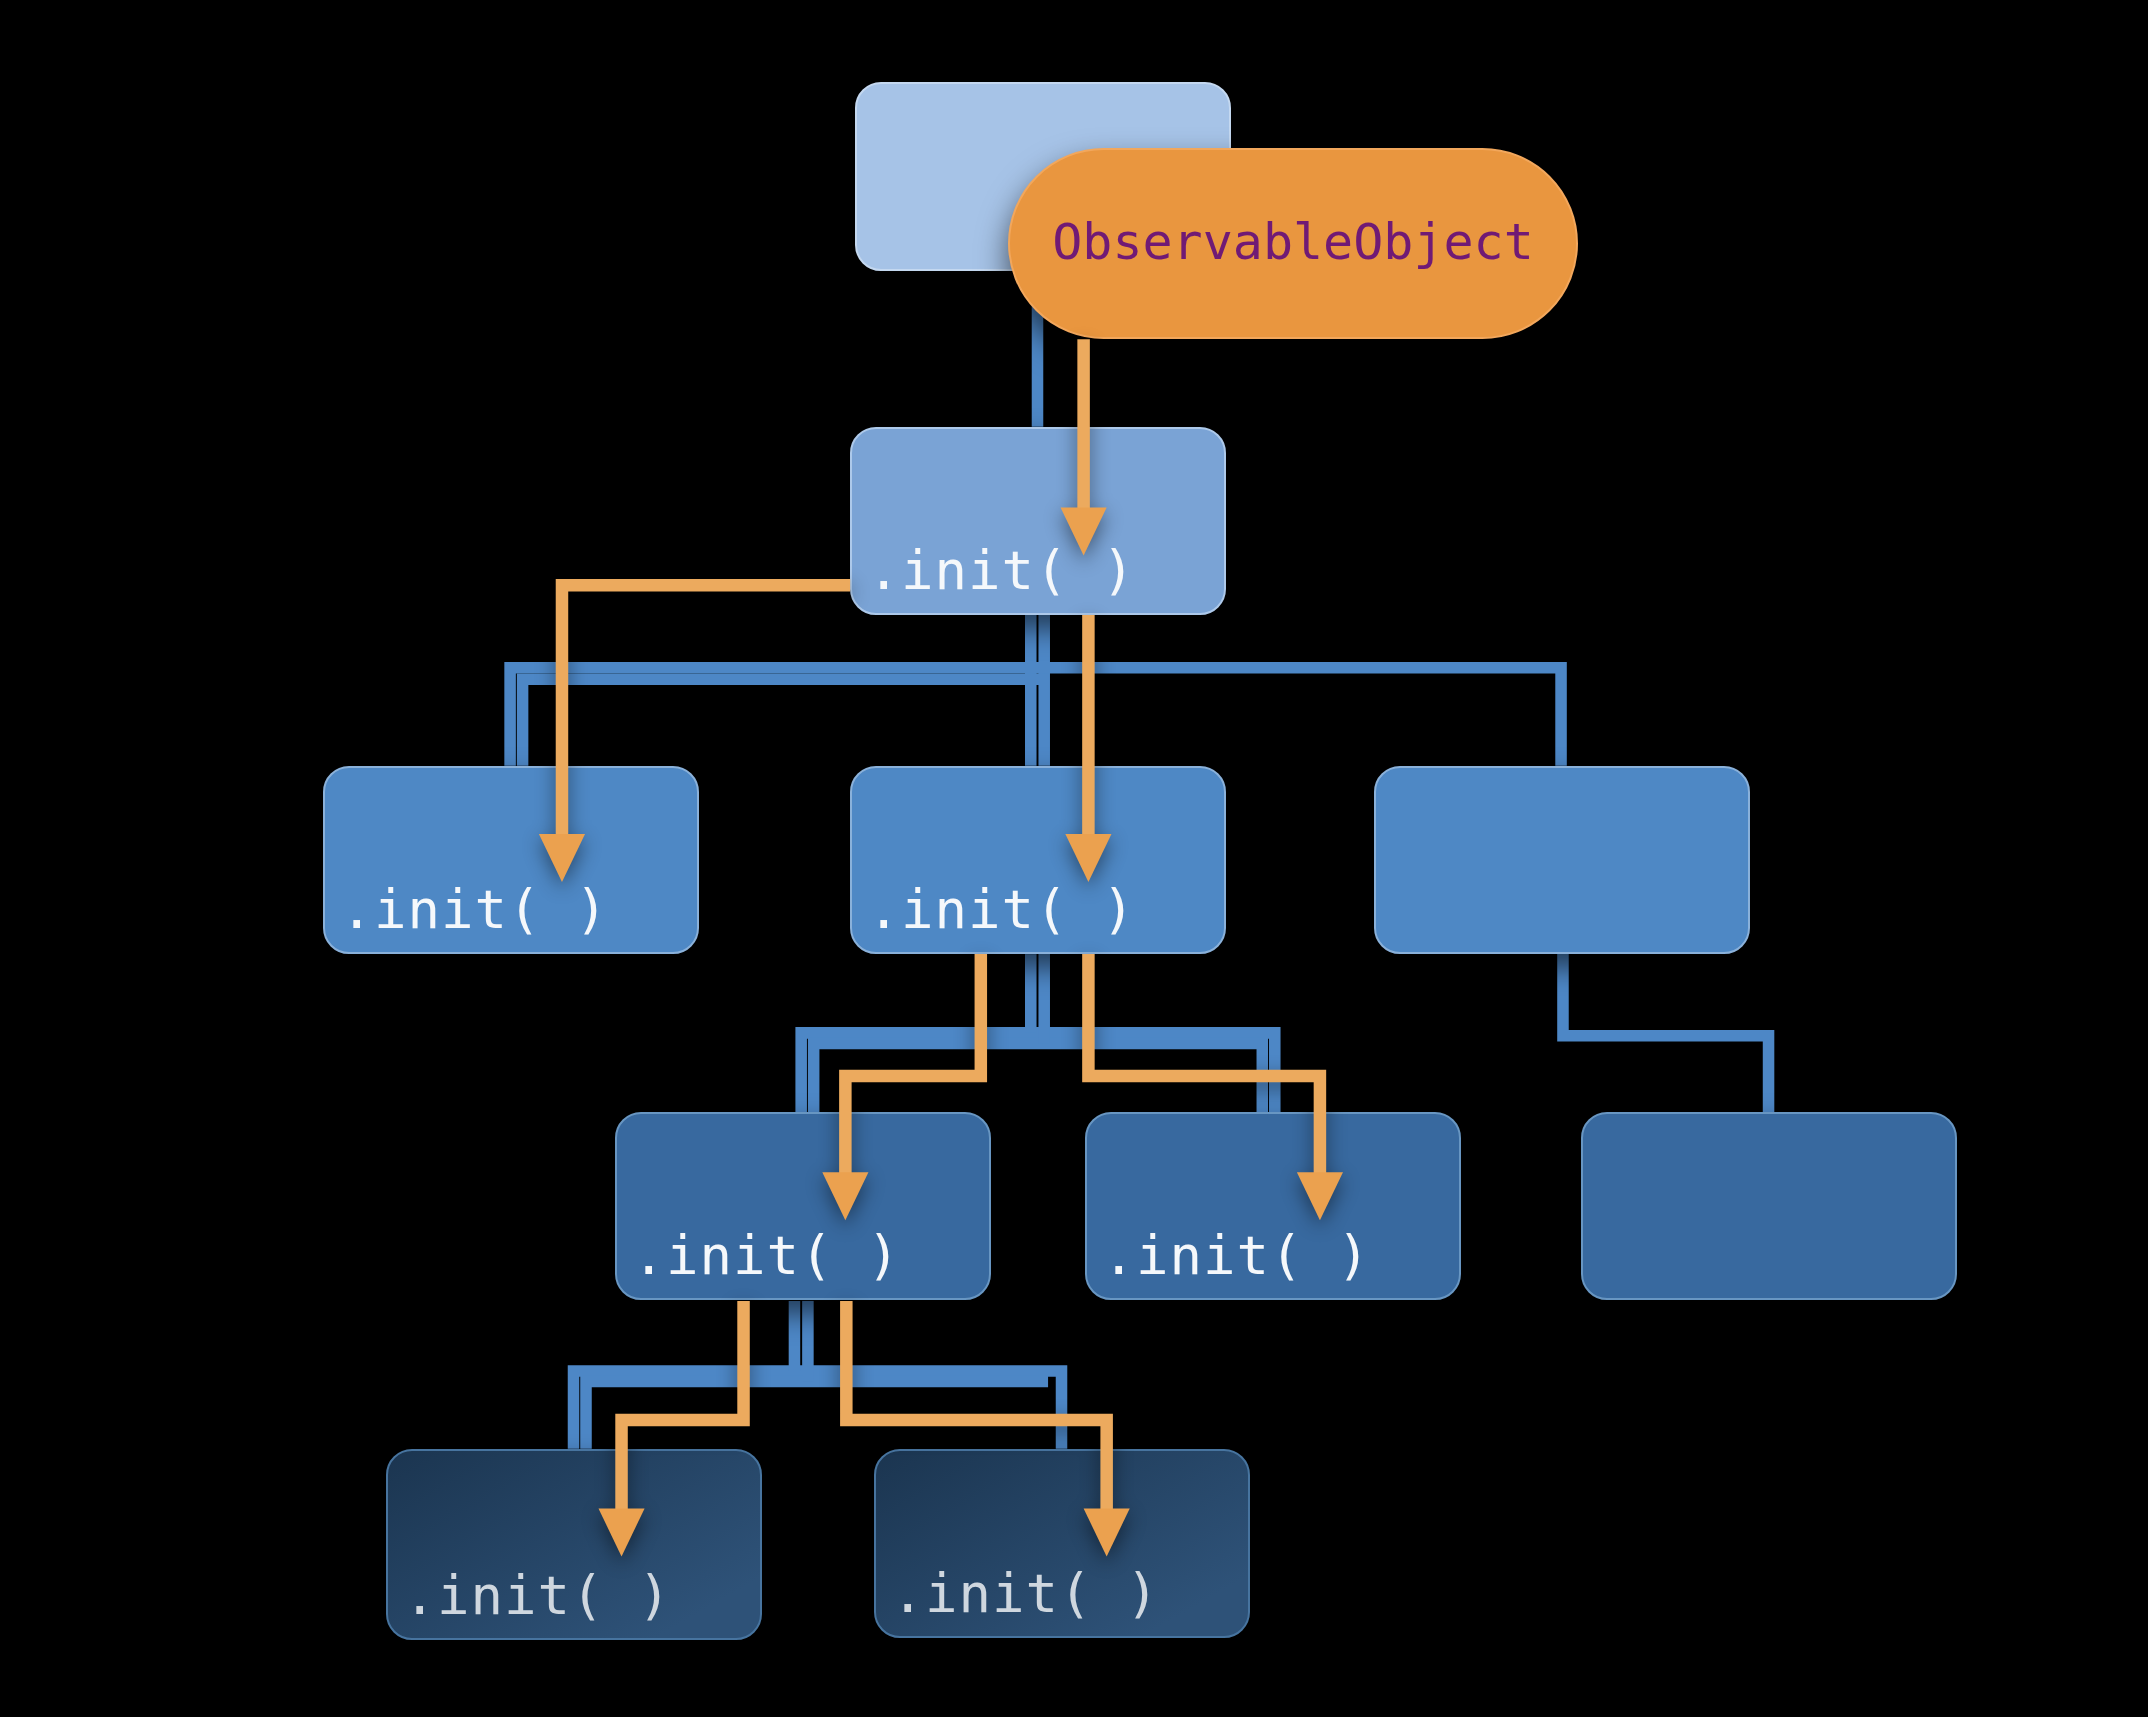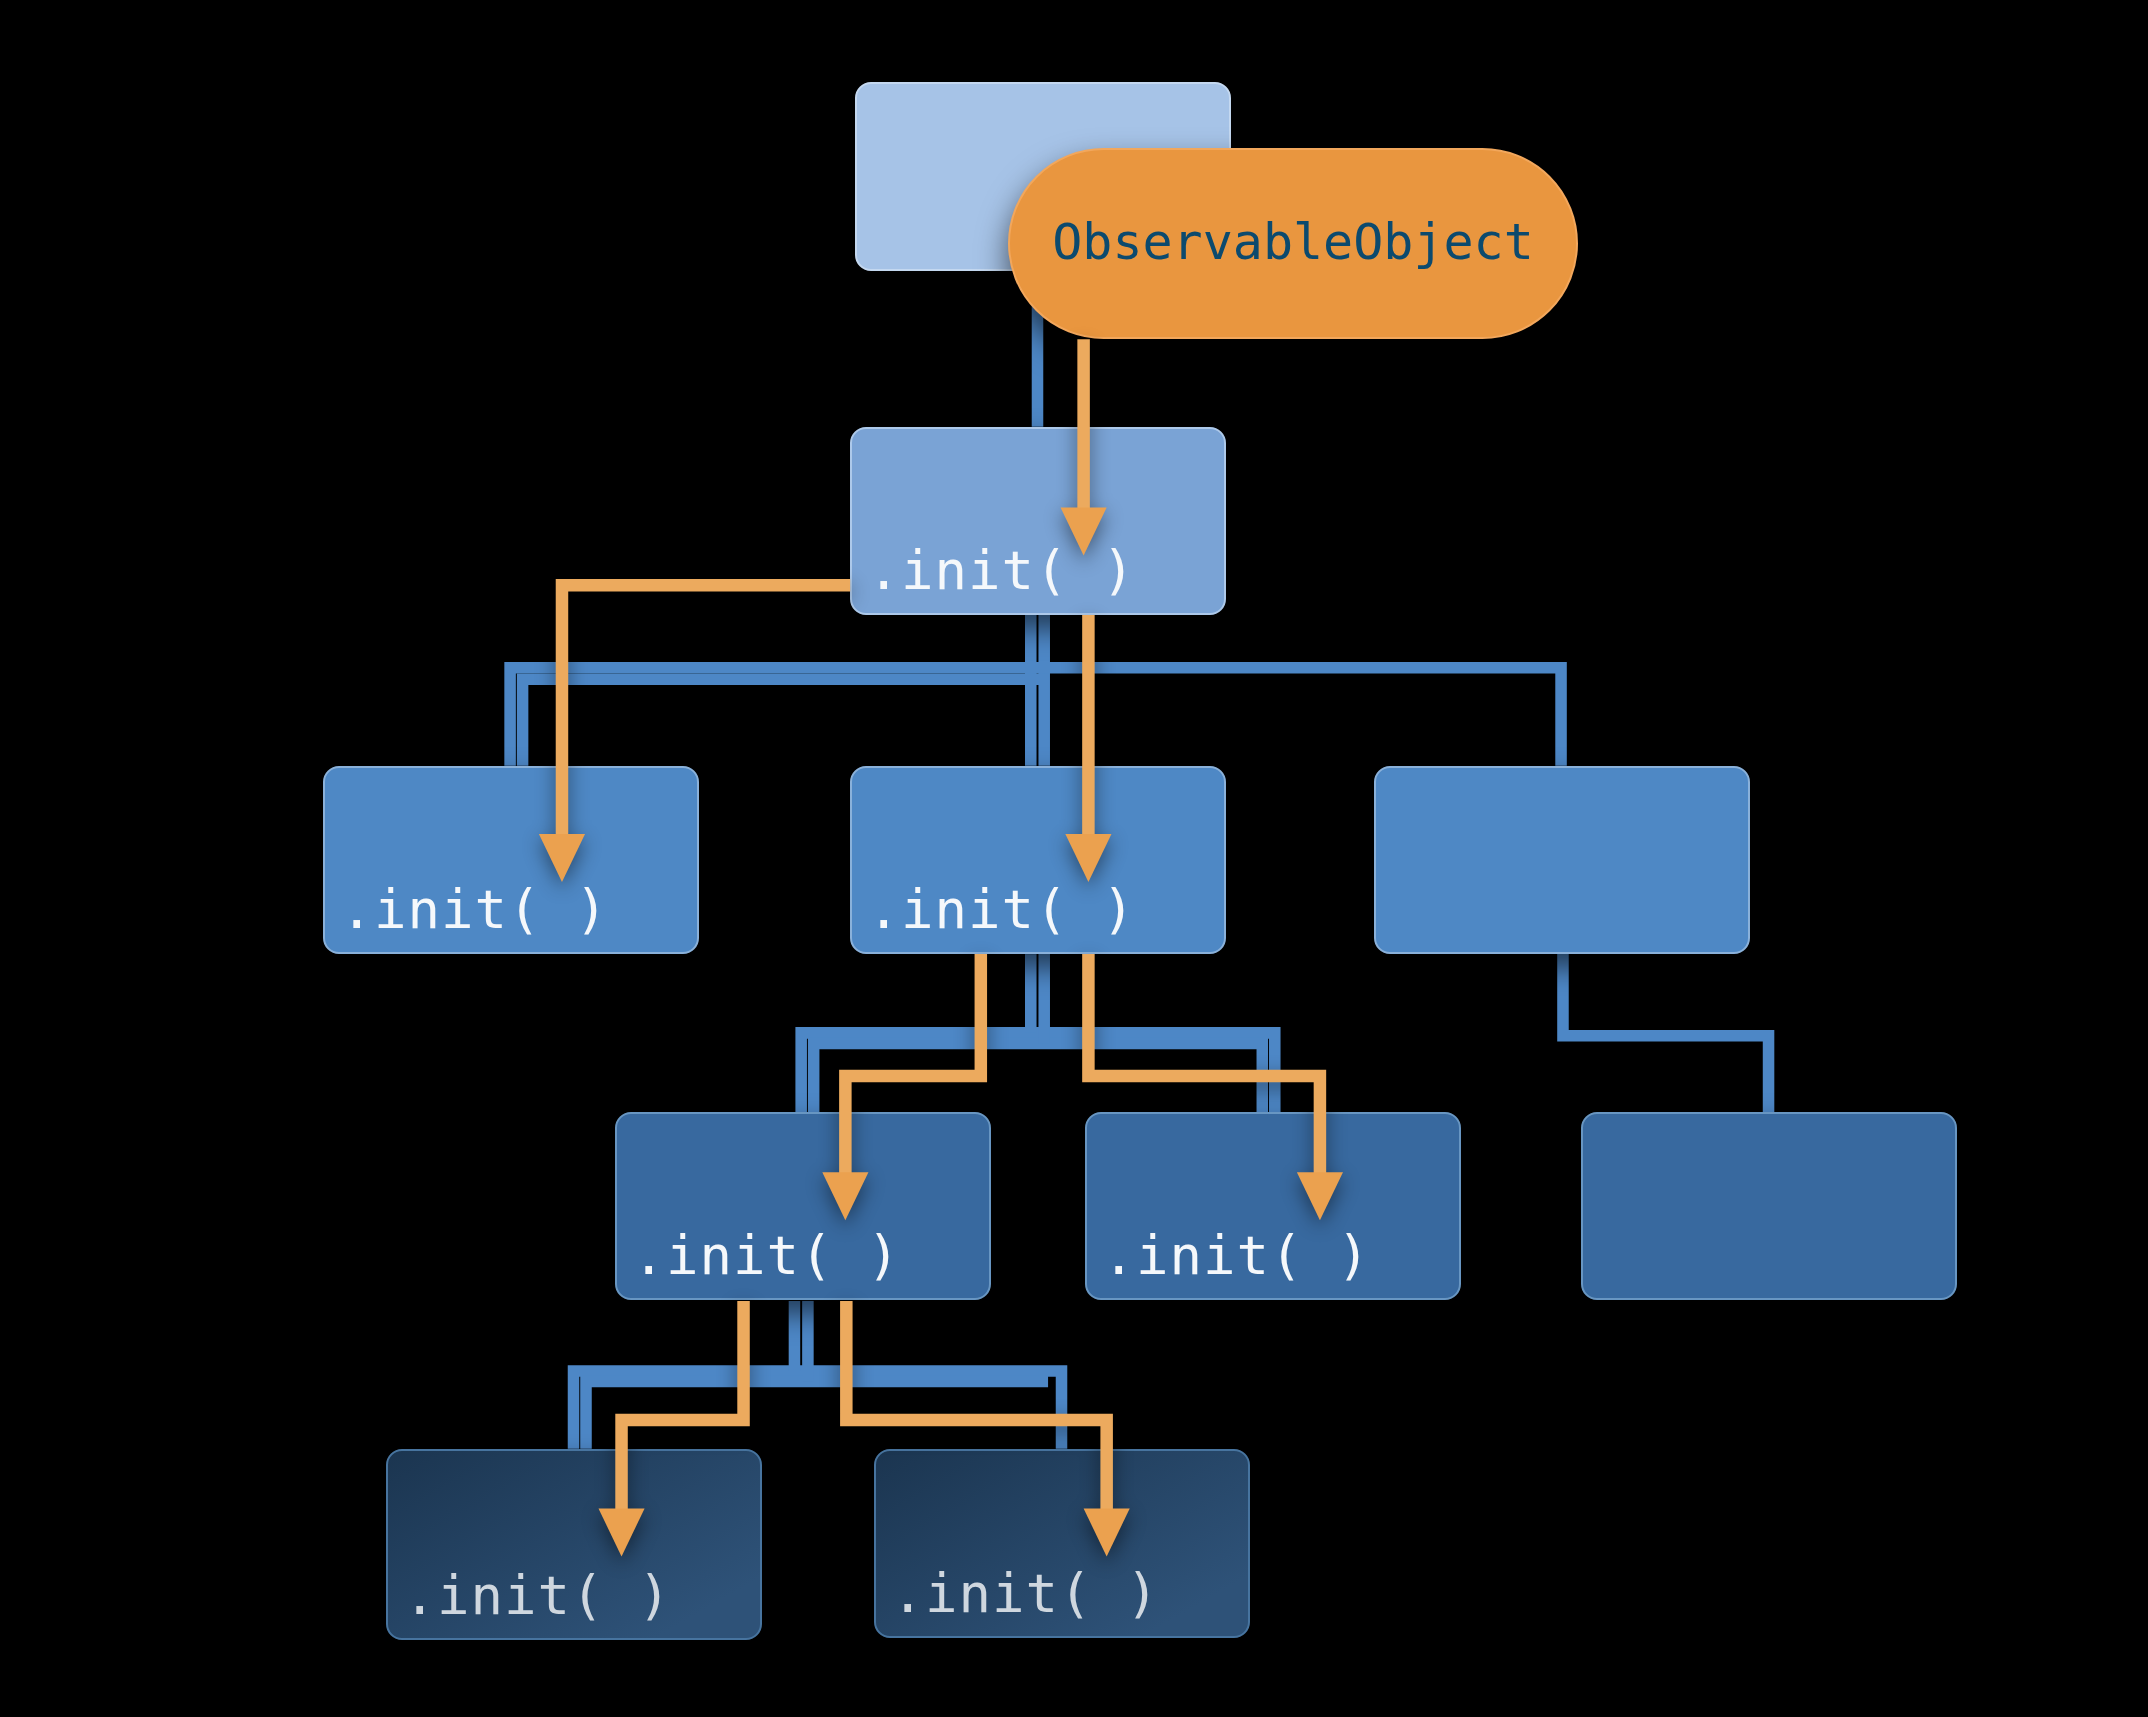--- a/index.html
+++ b/index.html
@@ -26,21 +26,21 @@
   }
   #blue-layer   { z-index: 1; filter: drop-shadow(0 6.7px 8.6px rgba(0,0,0,0.45)); }
   #orange-layer { z-index: 4; filter: drop-shadow(0 7.7px 9.6px rgba(0,0,0,0.45)); }
   .blue-line   { fill: none; stroke: var(--connector_blue, #4d87c6); stroke-width: 12; }
   .orange-line { fill: none; stroke: var(--connector_orange, #ecaa5e); stroke-width: 13; }
   .orange-head { fill: var(--arrowhead_orange, #eba14f); stroke: none; }
 
   .box {
     position: absolute;
     box-sizing: border-box;
-    border-radius: 16px;
+    border-radius: 26px;
     z-index: 2;
     box-shadow: 0 13.4px 27px rgba(0,0,0,0.55);
   }
   .lvl1 { background: var(--level1_fill, #a6c3e7); border: 2.9px solid #c4d8f0; }
   .lvl2 { background: var(--level2_fill, #7aa3d5); border: 2.9px solid #adc9ea; }
   .lvl3 { background: var(--level3_fill, #4e88c5); border: 2.9px solid #8ab1da; }
   .lvl4 { background: var(--level4_fill, #38699f); border: 2.9px solid #6896c2; }
   .lvl5 { background: linear-gradient(150deg, #1b3550 0%, #2e5278 85%); border: 2.9px solid #47749f; }
 
   .box-label {
@@ -62,21 +62,21 @@
     border-radius: 96px;
     z-index: 3;
     box-shadow: 0 15.4px 31px rgba(0,0,0,0.6);
   }
   .pill-label {
     display: block;
     width: 100%;
     text-align: center;
     line-height: 185px;
     font-size: 50px;
-    color: #0c4a6e;
+    color: #701a75;
     white-space: pre;
   }
 </style>
 </head>
 <body>
 
 <div class="stage">
 
   <svg class="layer" id="blue-layer" viewBox="0 0 2236 1788" xmlns="http://www.w3.org/2000/svg">
     <path class="blue-line" d="M1080 282 V444"></path>

